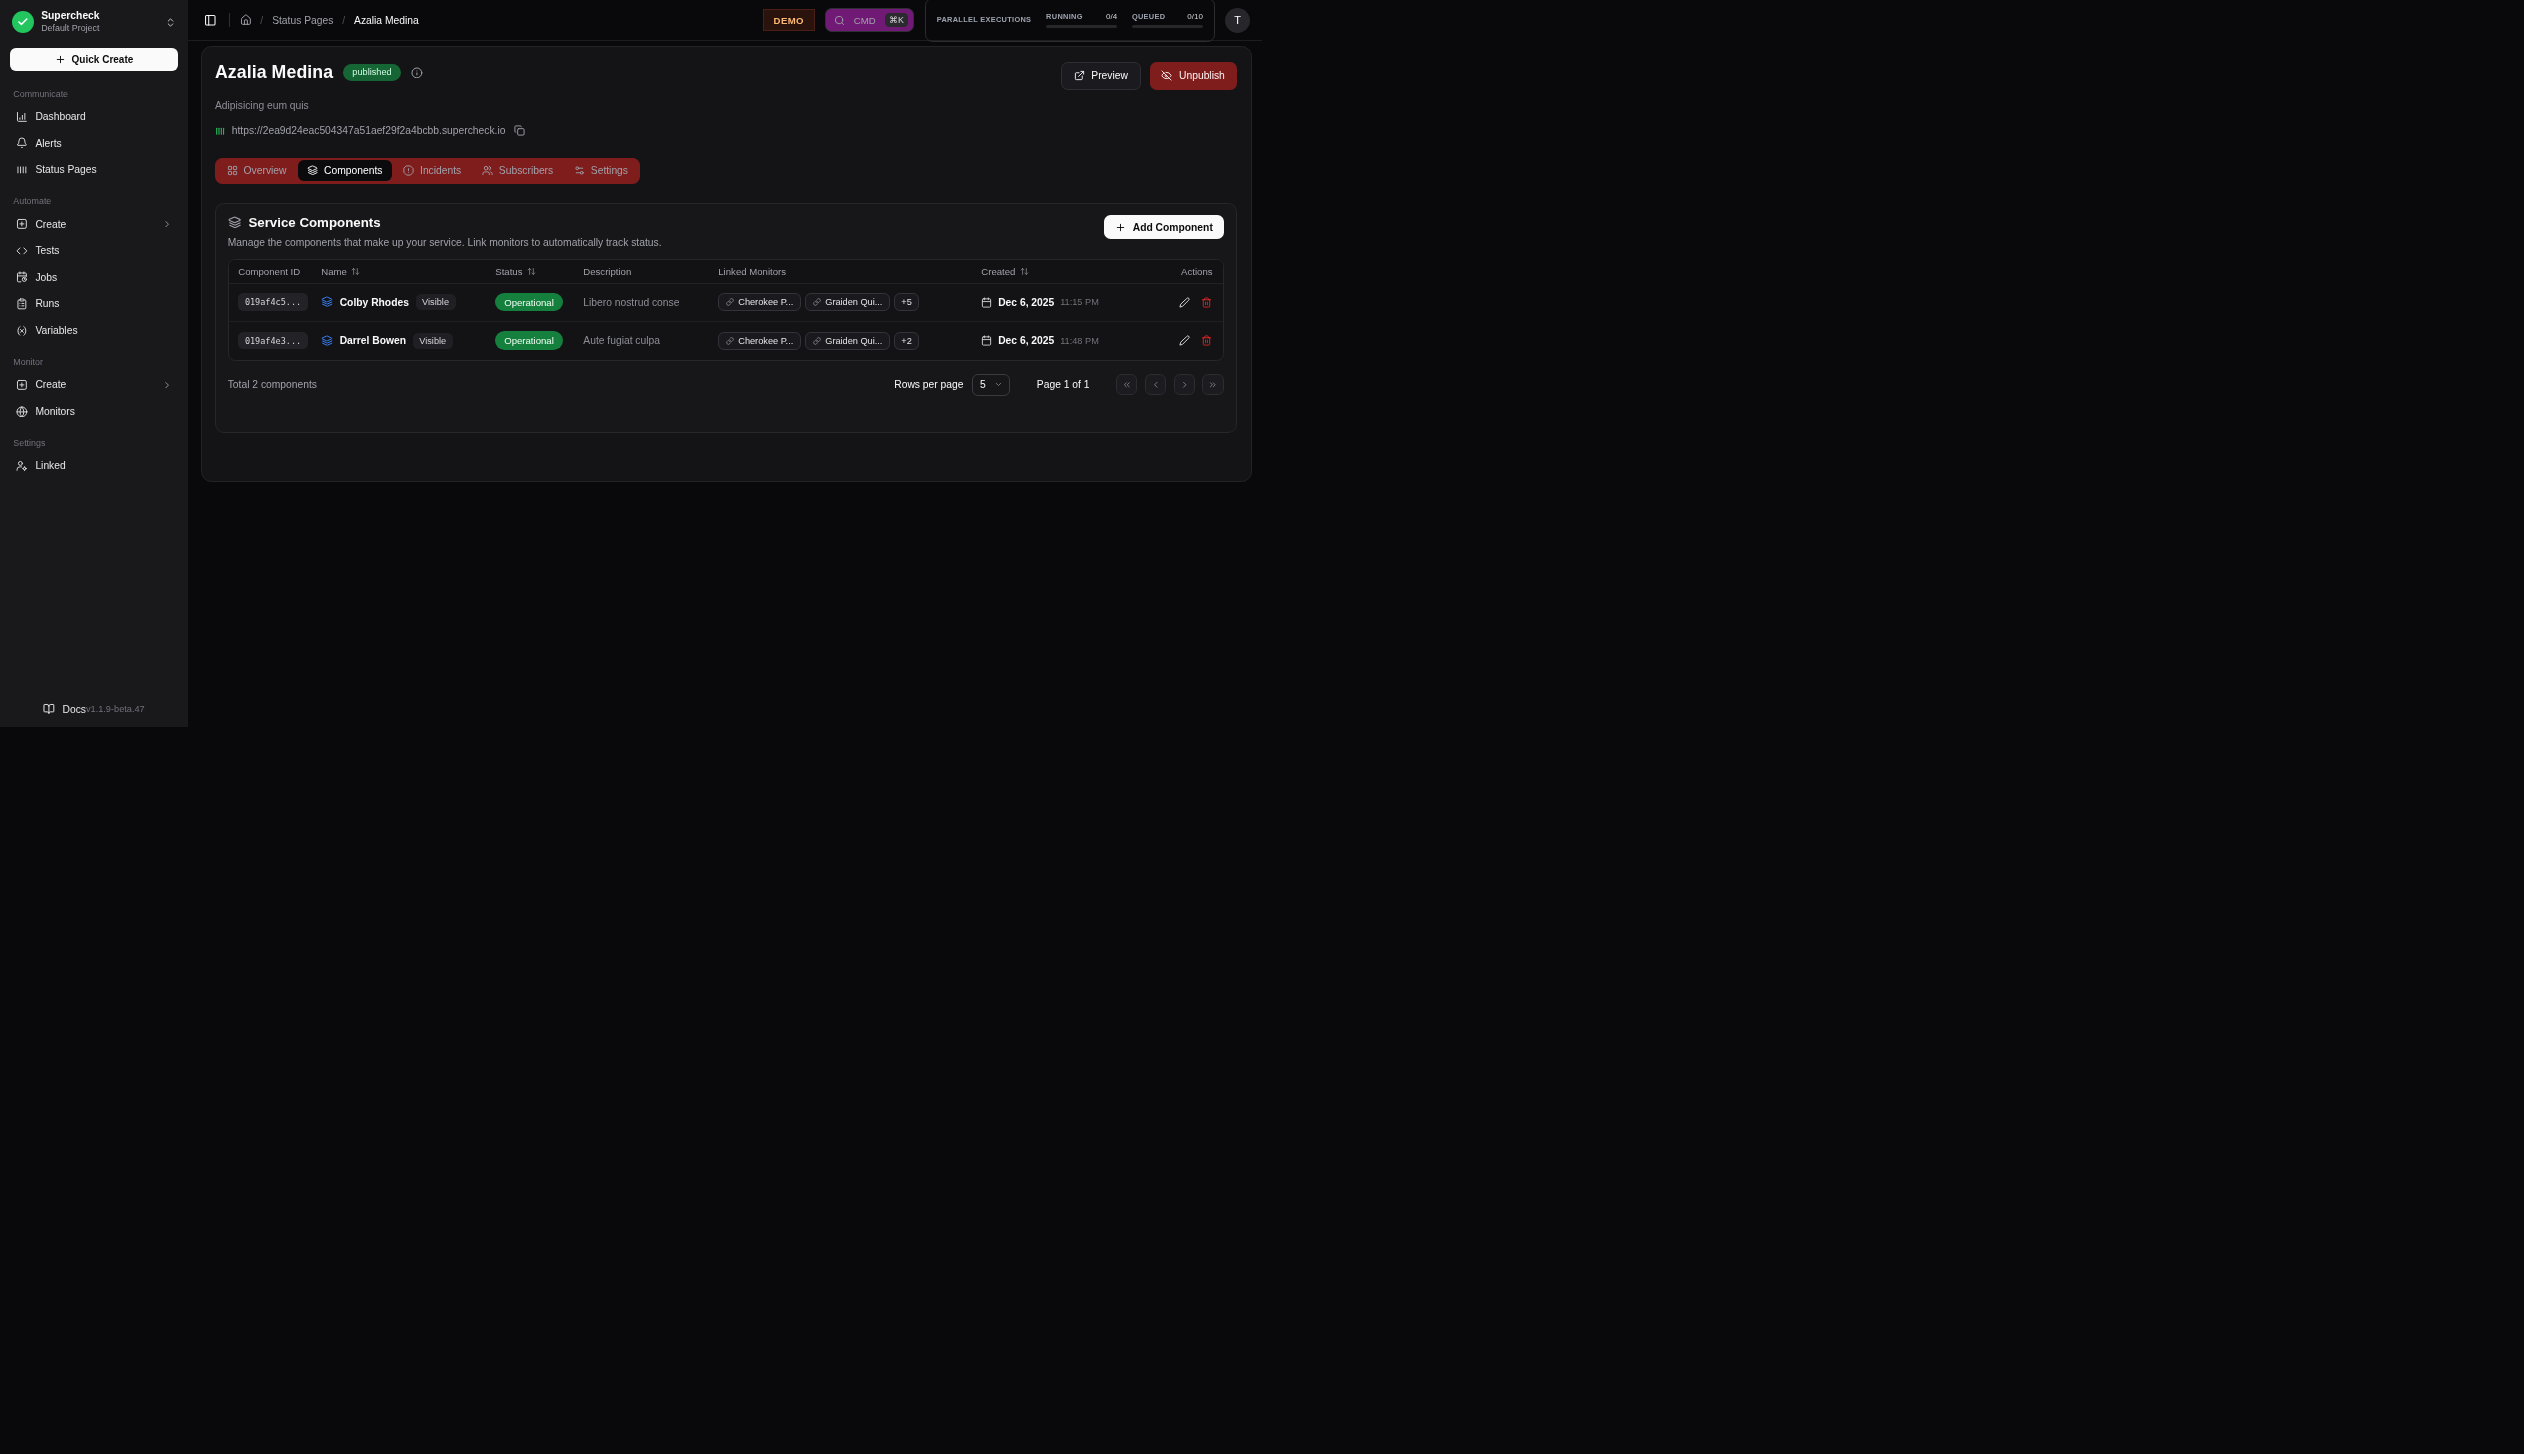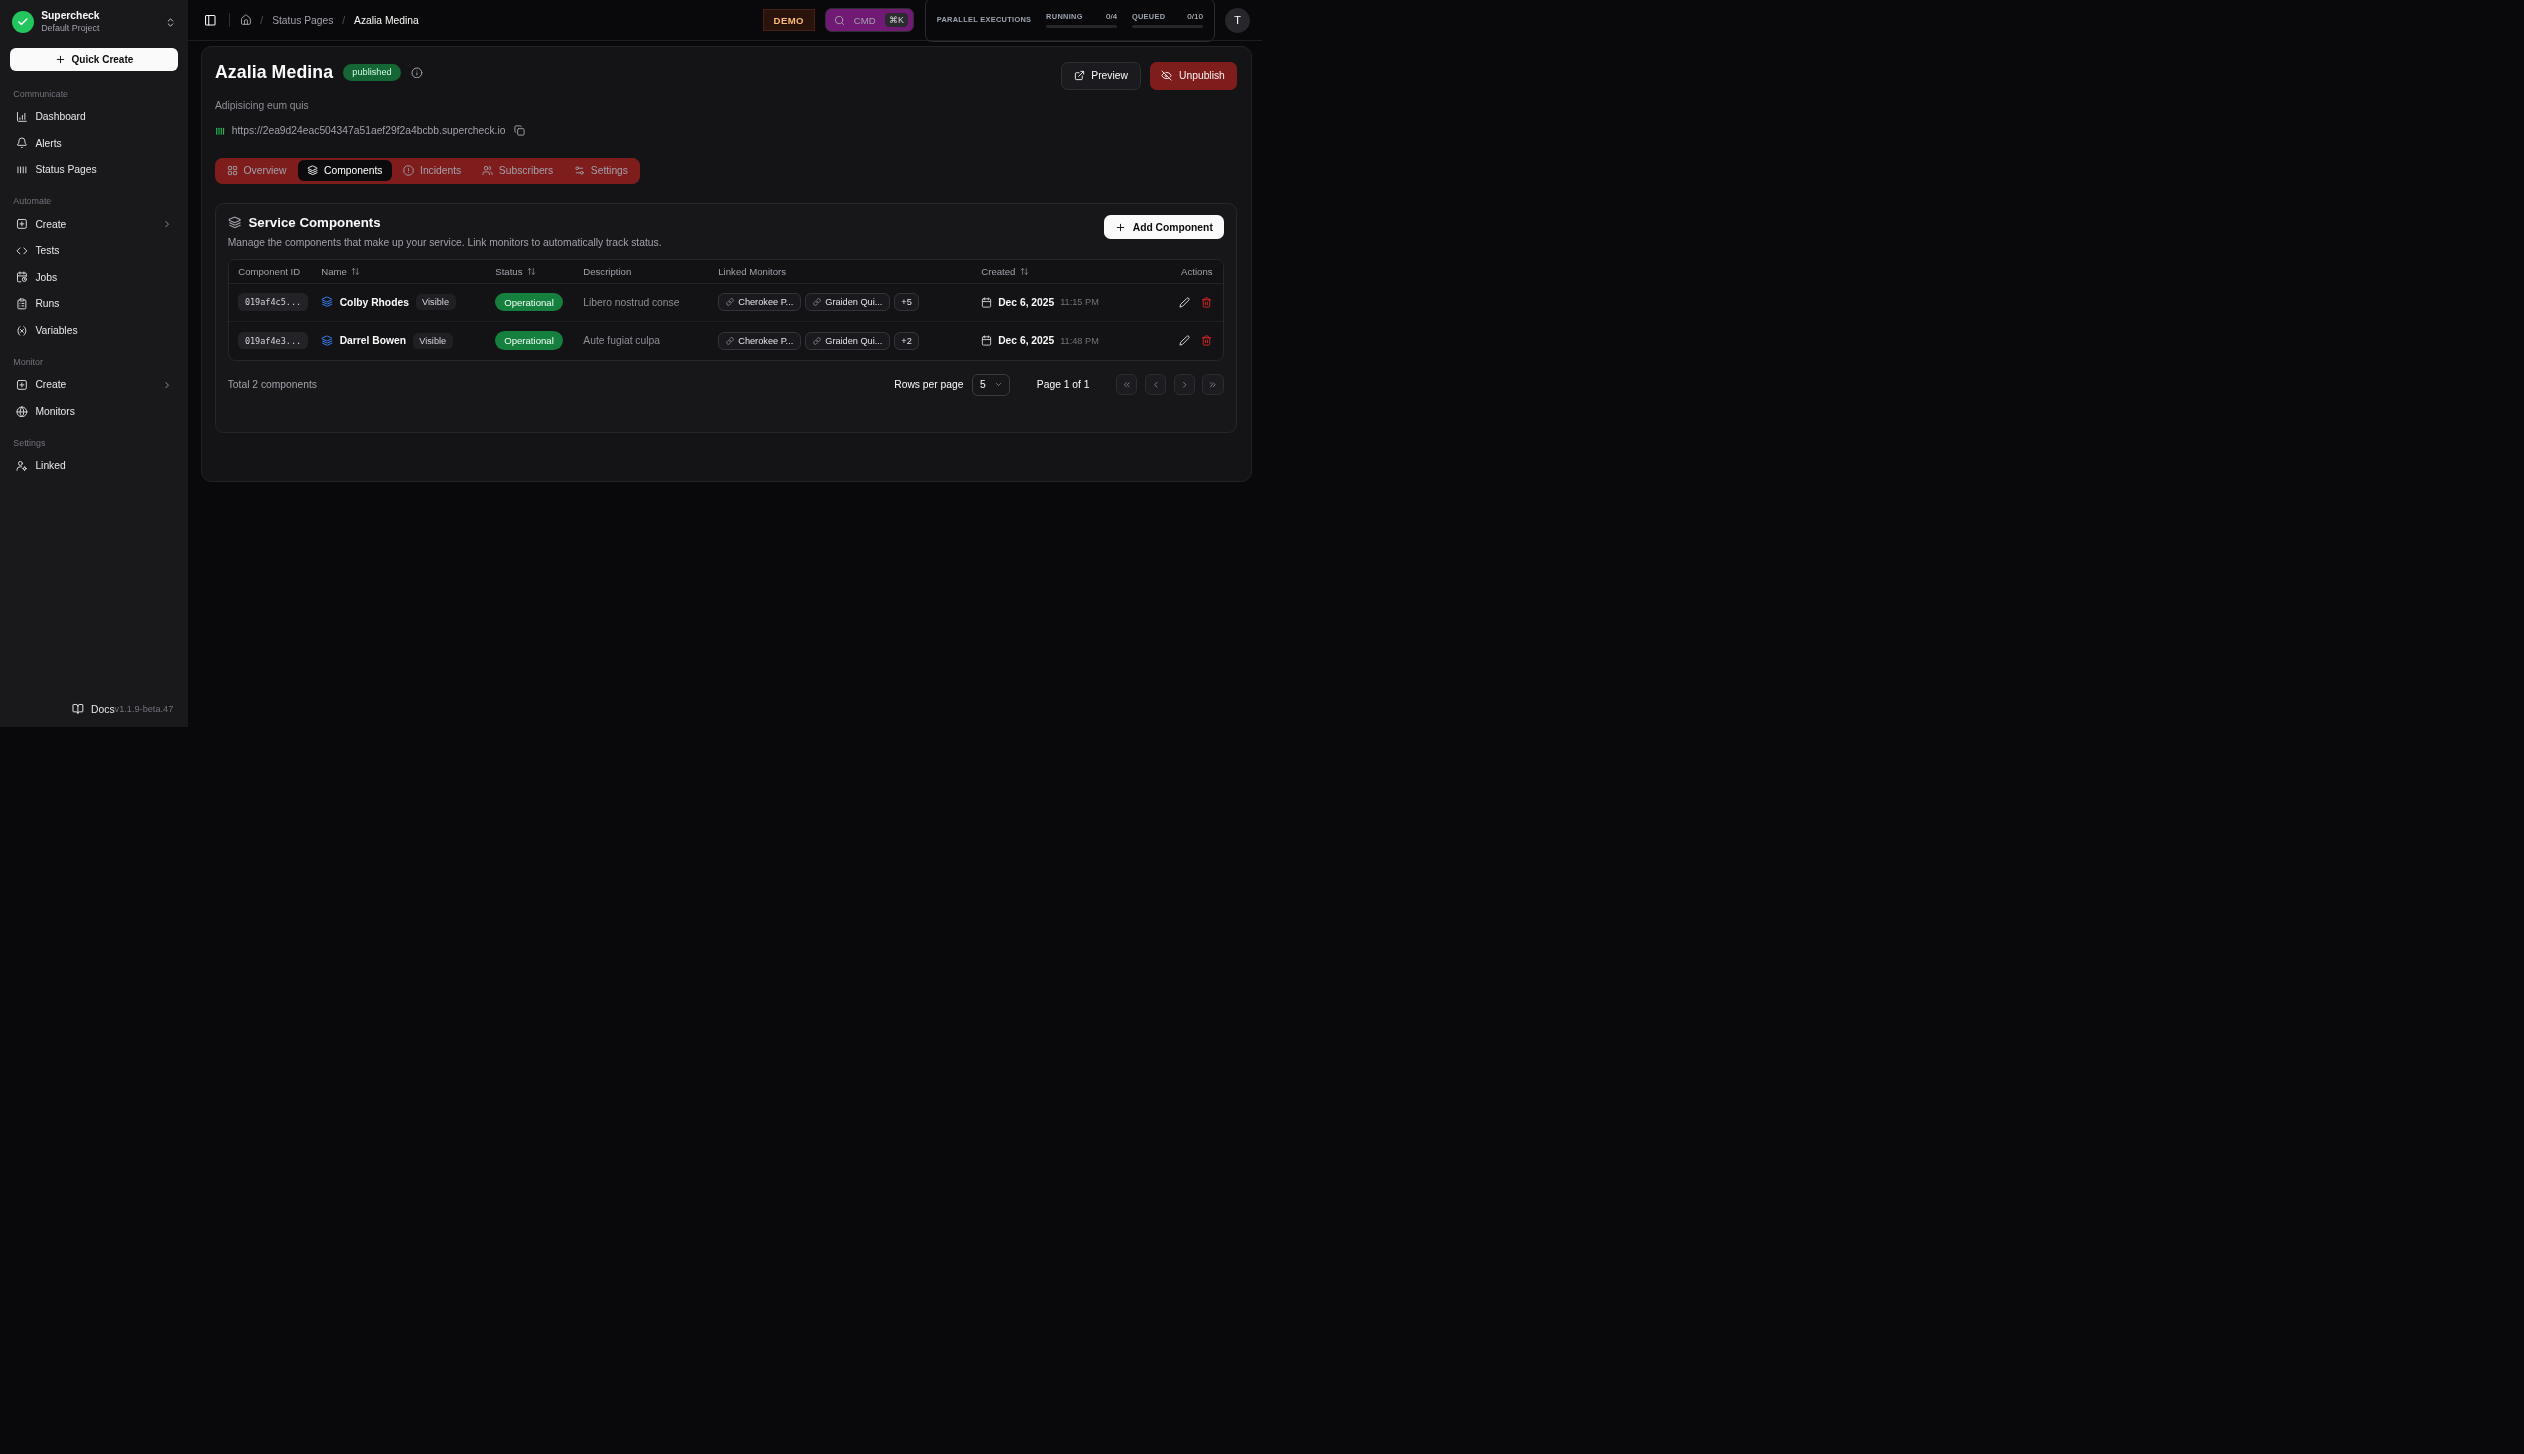--- a/index.html
+++ b/index.html
@@ -18,21 +18,21 @@
   .logo-text { flex:1; min-width:0; }
   .logo-name { font-size:10.3px; font-weight:700; line-height:1.2; }
   .logo-proj { font-size:8.9px; color:#a1a1aa; line-height:1.3; }
   .switcher { color:#d4d4d8; }
   .quick-create { margin-top:11.8px; height:23.6px; background:#fafafa; color:#0a0a0a; border:none; border-radius:5.9px; font-size:10px; font-weight:600; display:flex; align-items:center; justify-content:center; gap:5.9px; cursor:pointer; font-family:inherit; }
   nav.side-nav { flex:1; margin-top:3px; overflow:hidden; }
   .section-label { font-size:8.9px; color:#71717a; margin:14.8px 3px 5.9px; }
   .nav-item { display:flex; align-items:center; gap:7.4px; height:23.6px; margin-bottom:3px; padding:0 5.9px; border-radius:5.9px; font-size:10.3px; color:#e7e7ea; cursor:pointer; }
   .nav-item .nav-ic { color:#d8d8dc; }
   .nav-item .chev { margin-left:auto; color:#a1a1aa; }
-  .sidebar-footer { display:flex; align-items:center; justify-content:flex-end; padding:0 4.4px; }
+  .sidebar-footer { display:flex; align-items:center; justify-content:center; padding:0 4.4px; }
   .docs-link { display:flex; align-items:center; gap:7.4px; font-size:10.3px; color:#e7e7ea; cursor:pointer; }
   .version { font-size:9.2px; color:#71717a; }
 
   
   .main { flex:1; min-width:0; display:flex; flex-direction:column; }
   .topbar { height:41px; min-height:41px; display:flex; align-items:center; justify-content:space-between; padding:0 11.8px 0 14.8px; border-bottom:0.7px solid #1d1d21; }
   .tb-left { display:flex; align-items:center; }
   .tb-toggle { color:#fafafa; background:none; border:none; cursor:pointer; padding:1.5px; }
   .tb-divider { width:0.7px; height:14.8px; background:#2e2e33; margin:0 10.3px; }
   .crumb-home { color:#a1a1aa; cursor:pointer; display:flex; }

